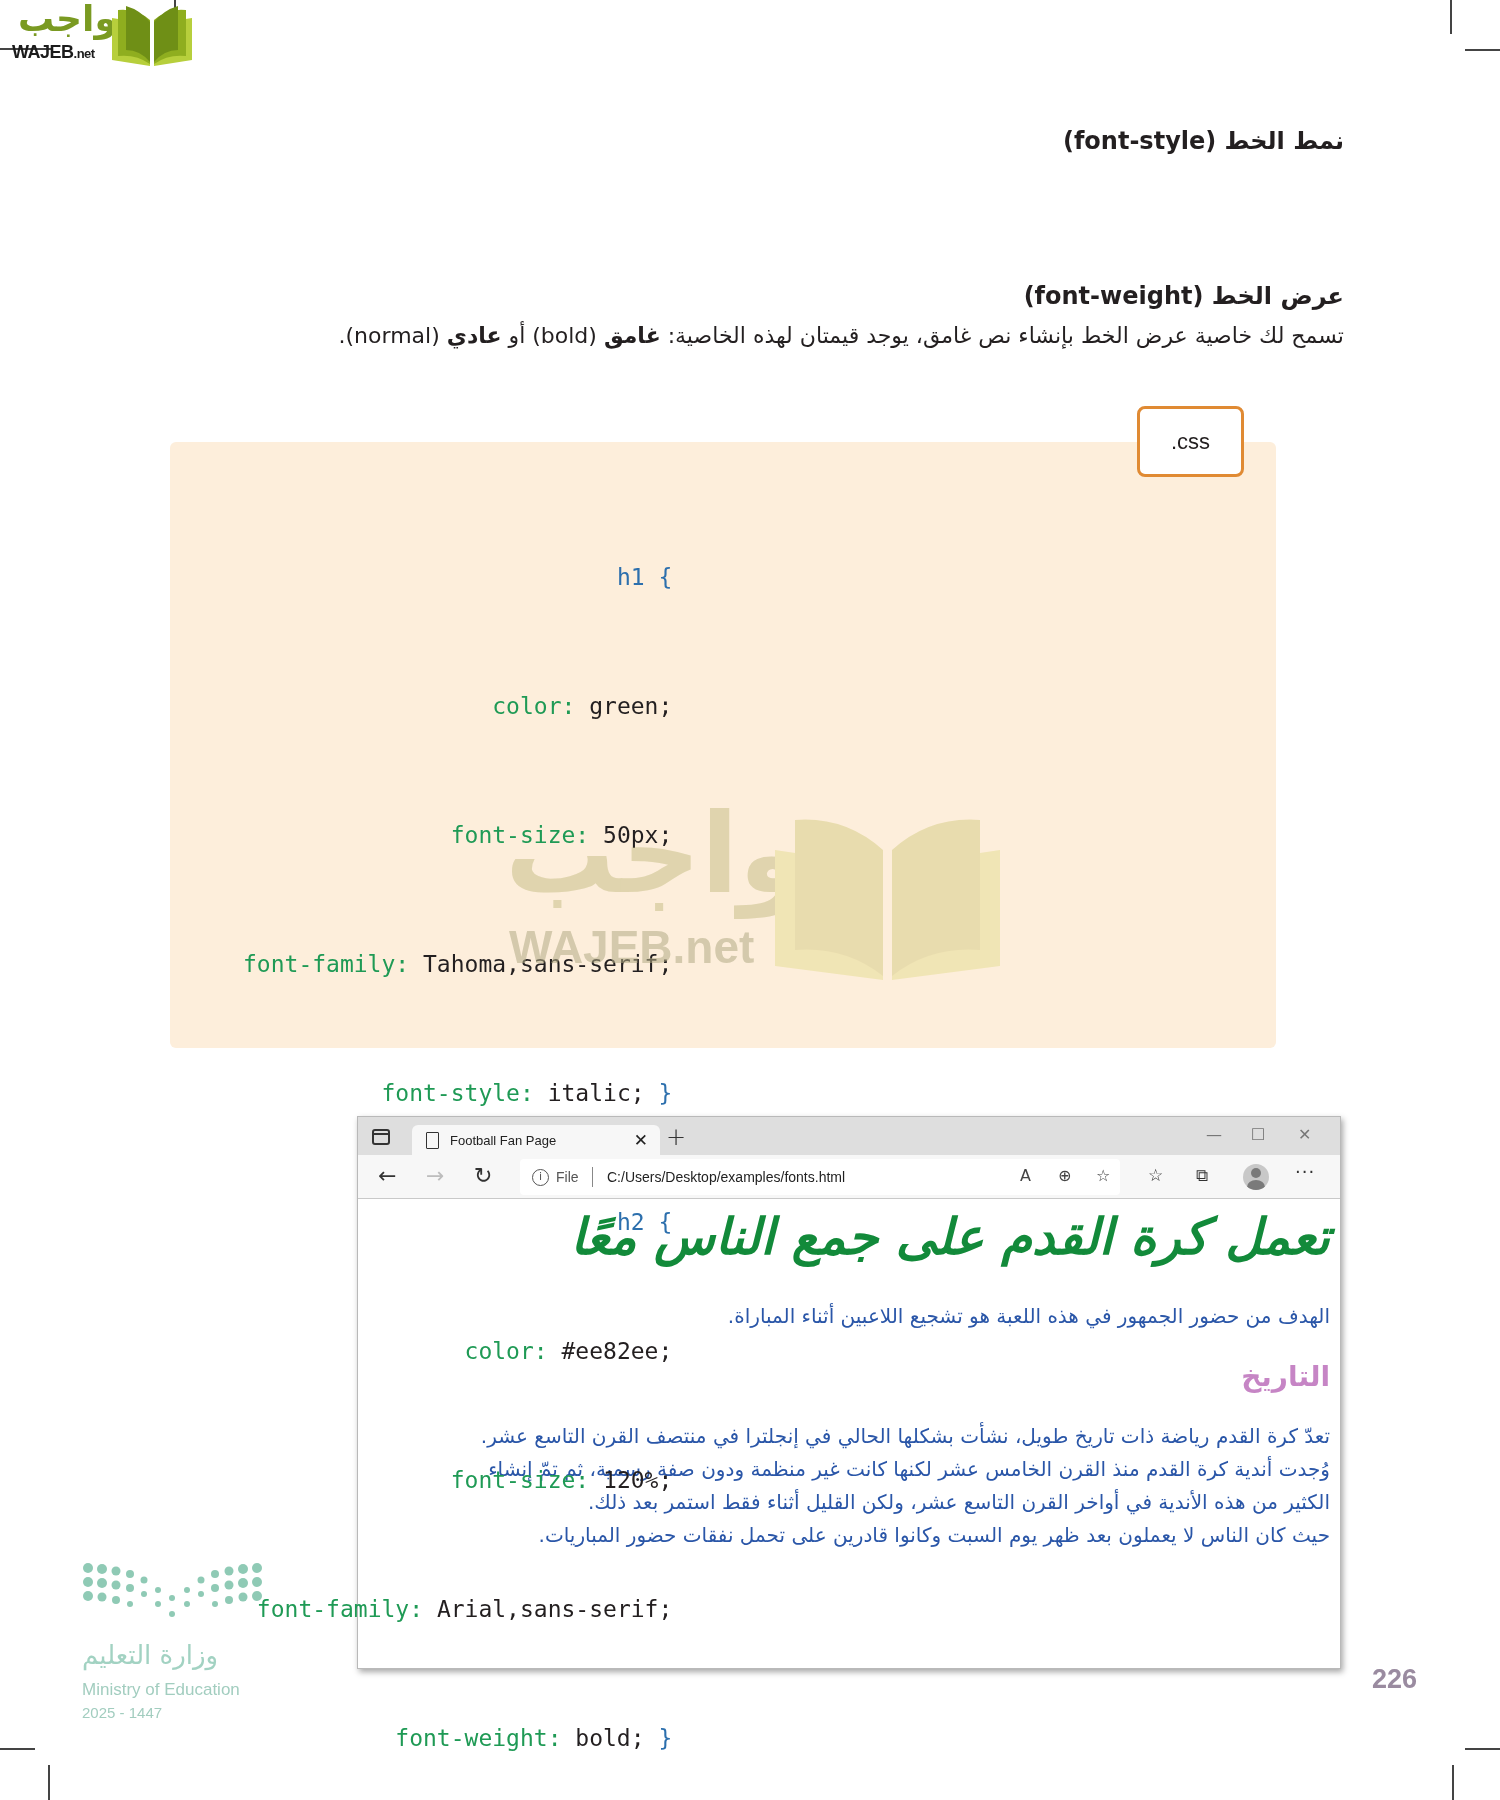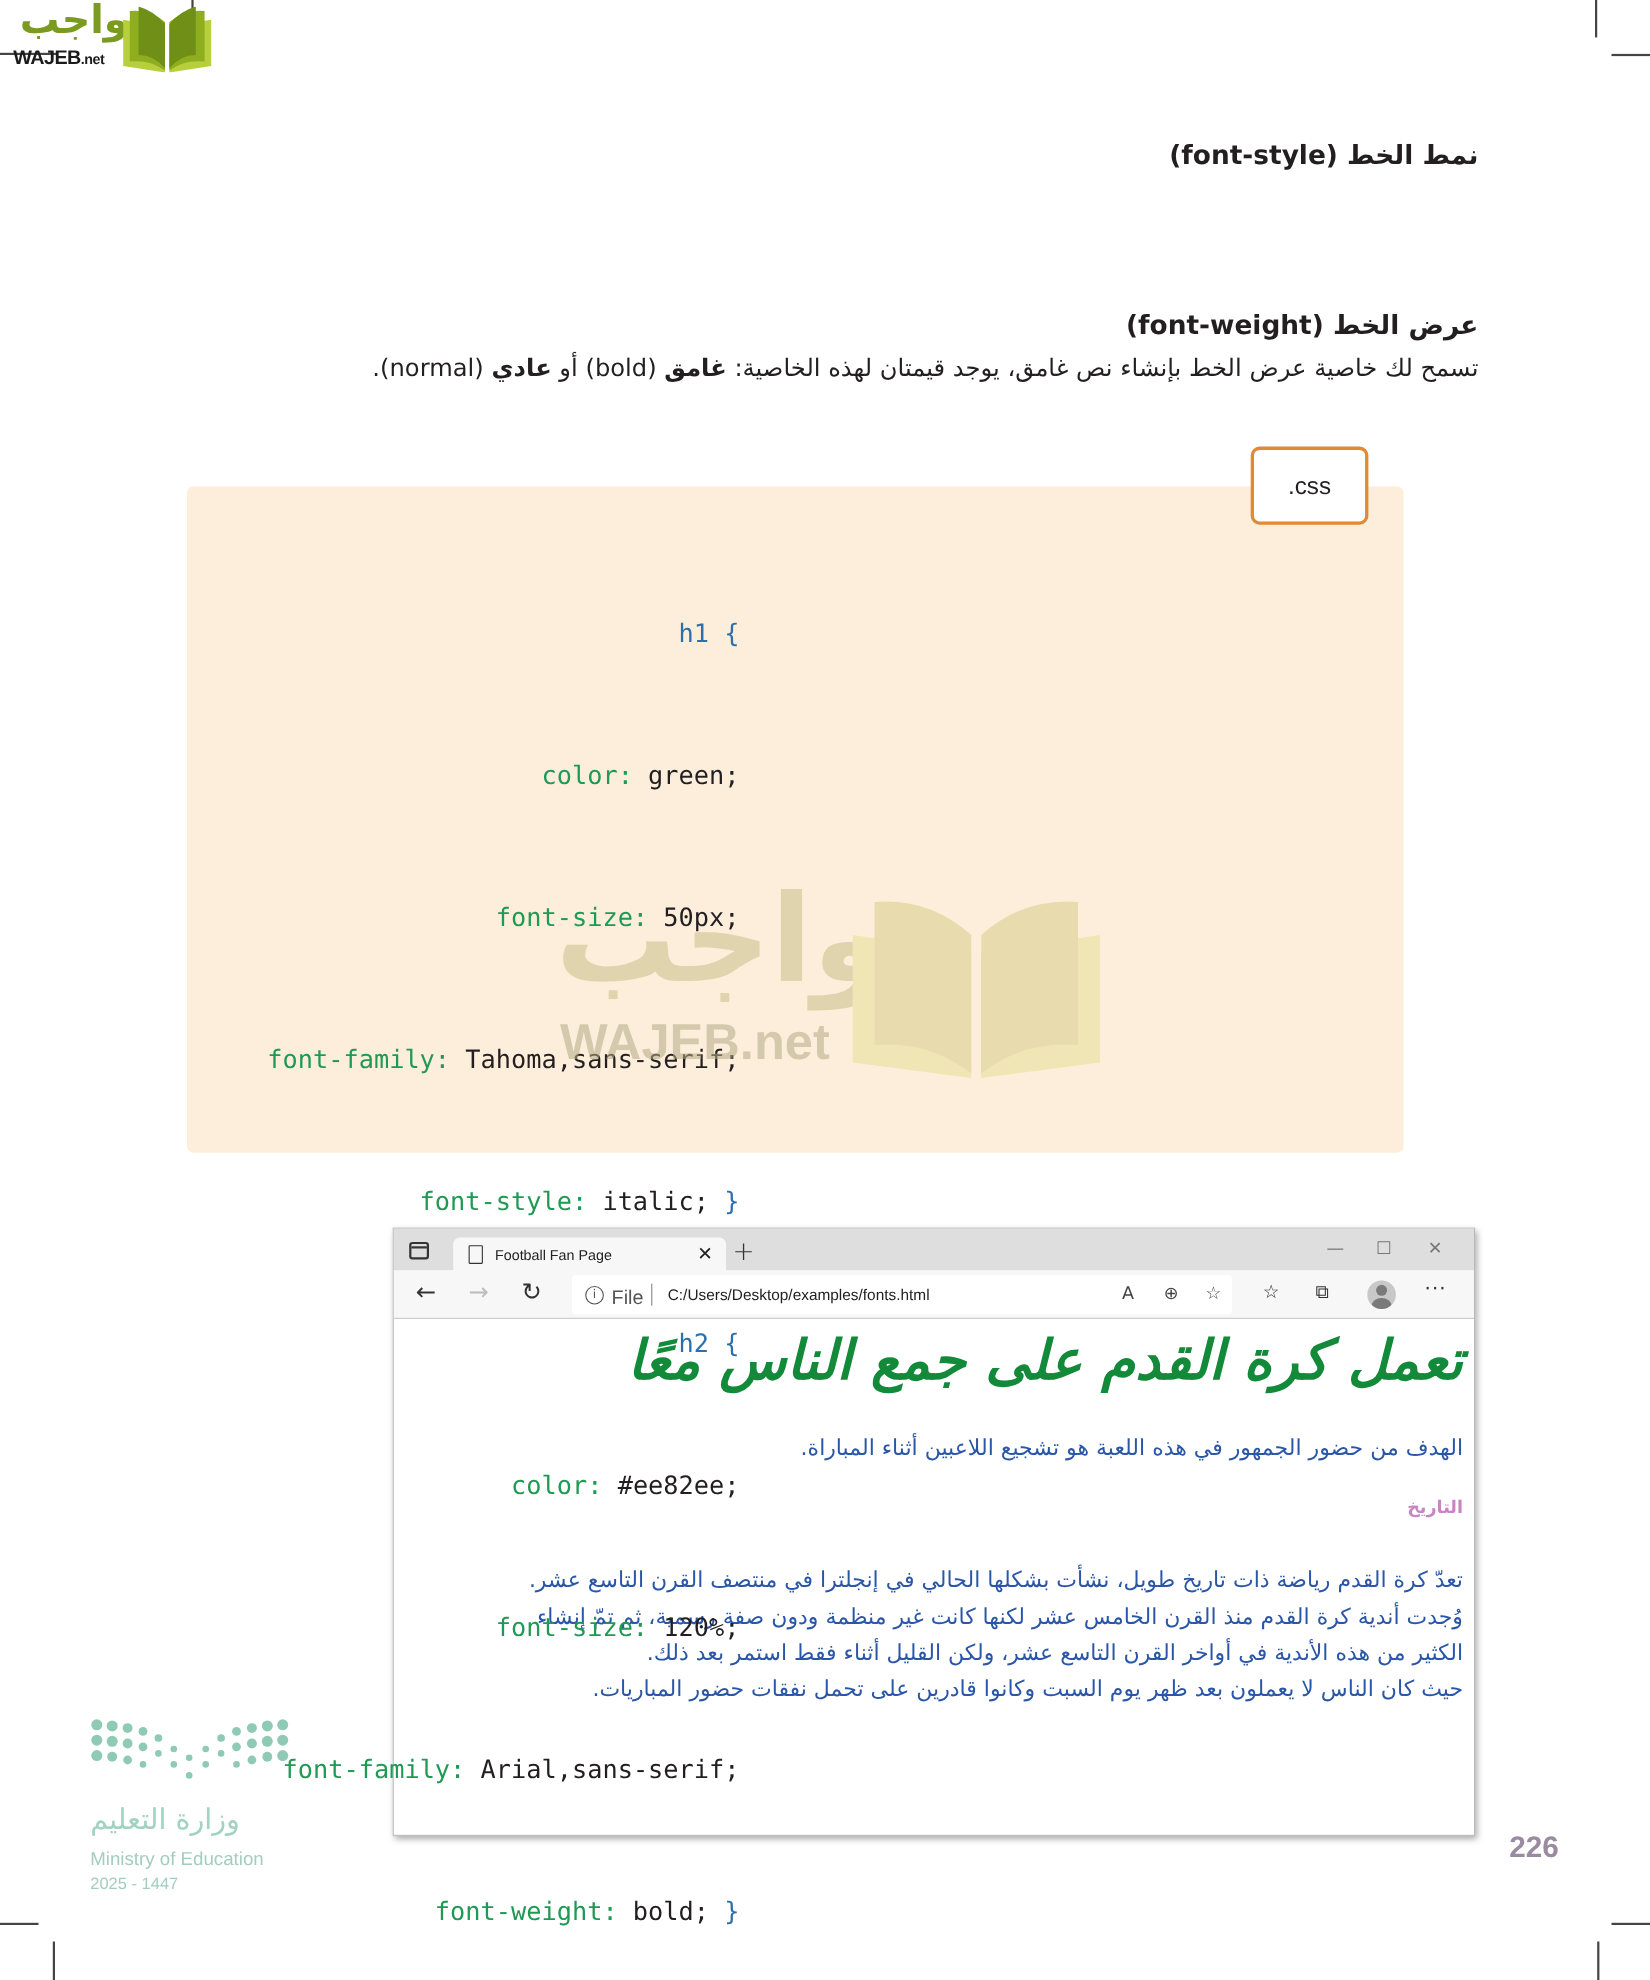--- a/index.html
+++ b/index.html
@@ -48,34 +48,34 @@
     .tab .doc-icon { position: absolute; left: 14px; top: 7px; width: 13px; height: 17px; border: 1.5px solid #333; border-radius: 1px; }
     .tab .title { position: absolute; left: 38px; top: 8px; font-family: "Liberation Sans", sans-serif; font-size: 13px; color: #222; }
     .tab .close { position: absolute; right: 12px; top: 5px; font-family: "DejaVu Sans", sans-serif; font-size: 17px; color: #222; }
     .new-tab { position: absolute; left: 308px; top: 6px; font-family: "DejaVu Sans", sans-serif; font-size: 24px; color: #333; font-weight: 300; }
     .win-ctl { position: absolute; top: 8px; font-family: "DejaVu Sans", sans-serif; font-size: 16px; color: #777; }
     .toolbar { position: absolute; left: 0; top: 38px; width: 100%; height: 44px; background: #f7f7f7; border-bottom: 1px solid #c9c9c9; }
     .nav-btn { position: absolute; top: 8px; font-family: "DejaVu Sans", sans-serif; font-size: 22px; color: #333; }
     .nav-btn.disabled { color: #bdbdbd; }
     .address { position: absolute; left: 162px; top: 4px; width: 600px; height: 36px; background: #fff; border-radius: 4px; }
     .address .info { position: absolute; left: 12px; top: 10px; width: 17px; height: 17px; border: 1.5px solid #555; border-radius: 50%; font-family: "DejaVu Sans", sans-serif; font-size: 11px; line-height: 14px; text-align: center; color: #555; }
-    .address .scheme { position: absolute; left: 36px; top: 10px; font-family: "Liberation Sans", sans-serif; font-size: 18px; color: #555; }
+    .address .scheme { position: absolute; left: 36px; top: 10px; font-family: "Liberation Sans", sans-serif; font-size: 14px; color: #555; }
     .address .sep { position: absolute; left: 72px; top: 8px; width: 1px; height: 20px; background: #888; }
     .address .url { position: absolute; left: 87px; top: 10px; font-family: "Liberation Sans", sans-serif; font-size: 14px; color: #222; }
     .address .addr-ic { position: absolute; top: 7px; font-family: "DejaVu Sans", sans-serif; font-size: 16px; color: #444; }
     .tb-ic { position: absolute; top: 10px; font-family: "DejaVu Sans", sans-serif; font-size: 17px; color: #333; }
     .avatar { position: absolute; left: 885px; top: 9px; width: 26px; height: 26px; border-radius: 50%; background: #c8c8c8; overflow: hidden; }
     .avatar::before { content: ""; position: absolute; left: 8px; top: 4px; width: 10px; height: 10px; border-radius: 50%; background: #7a7a7a; }
     .avatar::after { content: ""; position: absolute; left: 4px; top: 16px; width: 18px; height: 14px; border-radius: 50% 50% 0 0; background: #7a7a7a; }
     .more { position: absolute; left: 937px; top: 6px; font-family: "DejaVu Sans", sans-serif; font-size: 18px; color: #333; letter-spacing: 1px; }
 
     .viewport { position: absolute; left: 0; top: 83px; width: 100%; height: 468px; direction: rtl; text-align: right; padding-right: 4px; }
     .vp-h1 { position: absolute; right: 10px; top: 8px; font-family: "DejaVu Sans", sans-serif; font-weight: bold; font-style: italic; font-size: 50px; color: #128a3a; white-space: nowrap; }
     .vp-p1 { position: absolute; right: 10px; top: 104px; font-family: "DejaVu Sans", sans-serif; font-size: 20px; color: #2a56a8; white-space: nowrap; }
-    .vp-h2 { position: absolute; right: 10px; top: 160px; font-family: "DejaVu Sans", sans-serif; font-weight: bold; font-size: 16px; color: #c685c5; }
+    .vp-h2 { position: absolute; right: 10px; top: 160px; font-family: "DejaVu Sans", sans-serif; font-weight: bold; font-size: 28px; color: #c685c5; }
     .vp-p2 { position: absolute; right: 10px; top: 220px; width: 920px; font-family: "DejaVu Sans", sans-serif; font-size: 20px; line-height: 33px; color: #2a56a8; }
     .vp-p2 div { white-space: nowrap; }
 
     
     .moe { position: absolute; left: 80px; top: 1560px; width: 200px; height: 165px; }
     .moe .ar { position: absolute; left: 2px; top: 80px; font-family: "DejaVu Sans", sans-serif; font-size: 26px; color: #a2d2c2; direction: rtl; }
     .moe .en { position: absolute; left: 2px; top: 120px; font-family: "Liberation Sans", sans-serif; font-size: 17px; color: #a2cdbf; }
     .moe .yr { position: absolute; left: 2px; top: 144px; font-family: "Liberation Sans", sans-serif; font-size: 15px; color: #a2cdbf; }
 
     .page-num { position: absolute; left: 1372px; top: 1664px; font-family: "Liberation Sans", sans-serif; font-weight: bold; font-size: 27px; color: #9a8ba0; }

